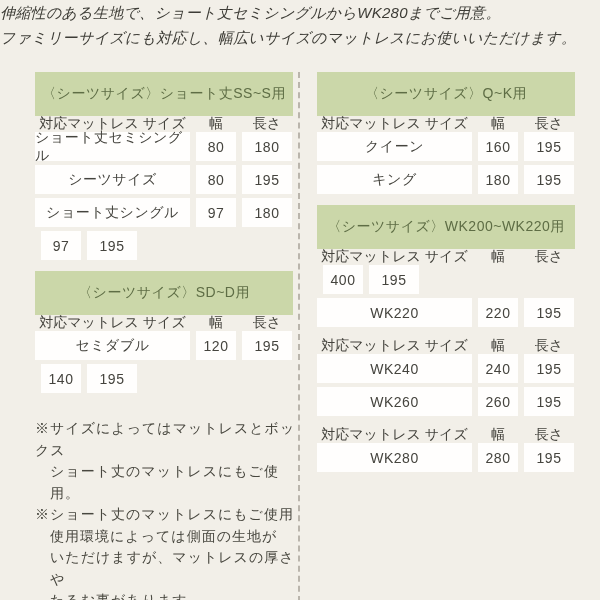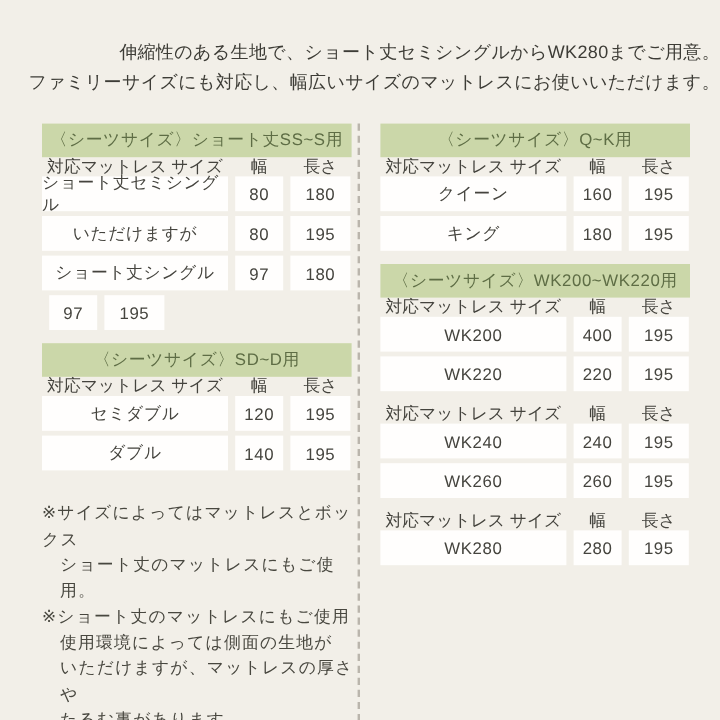--- a/index.html
+++ b/index.html
@@ -4,43 +4,43 @@
 <style>
   * { margin: 0; padding: 0; box-sizing: border-box; }
   html, body { width: 600px; height: 600px; }
   body {
     background: #f2efe8;
     font-family: "Liberation Sans", "DejaVu Sans", sans-serif;
     color: #403f39;
     overflow: hidden;
   }
   .intro {
-    padding-top: 31px;
-    text-align: right;
+    text-align: left;
     font-size: 15px;
     line-height: 25px;
     letter-spacing: 0.3px;
     color: #3d3c36;
+    font-style: italic;
   }
   .content {
     display: flex;
     margin-top: 22px;
     padding-left: 35px;
   }
   .col { width: 258px; flex: none; }
   .divider {
     flex: none;
     width: 0;
     border-left: 2px dashed #bab5ac;
     margin-left: 5px;
     margin-right: 17px;
   }
   .size-table { margin-bottom: 11px; }
   .table-title {
-    height: 28px;
+    height: 44px;
     background: #cbd7a9;
     color: #5e6d45;
     font-size: 14px;
     letter-spacing: 0.5px;
     display: flex;
     align-items: center;
     justify-content: center;
   }
   .table-head {
     height: 16px;
@@ -66,21 +66,21 @@
   .c-l    { width: 50px; }
   .notes {
     margin-top: 25px;
     width: 262px;
     font-size: 14px;
     line-height: 21.5px;
     letter-spacing: 1px;
     color: #48473f;
   }
   .note { margin: 0; }
-  .note-line { display: block; }
+  .note-line { display: block; font-family: Liberation Serif, serif; }
   .note-line.indent { padding-left: 15px; }
 </style>
 </head>
 <body>
 
 <div class="intro">
   <div>伸縮性のある生地で、ショート丈セミシングルからWK280までご用意。</div>
   <div>ファミリーサイズにも対応し、幅広いサイズのマットレスにお使いいただけます。</div>
 </div>
 
@@ -94,21 +94,21 @@
         <span class="th c-name">対応マットレス サイズ</span>
         <span class="th c-w">幅</span>
         <span class="th c-l">長さ</span>
       </div>
       <div class="t-row">
         <span class="cell c-name">ショート丈セミシングル</span>
         <span class="cell c-w">80</span>
         <span class="cell c-l">180</span>
       </div>
       <div class="t-row">
-        <span class="cell c-name">いただけますが</span>
+        <span class="cell c-name">シーツサイズ</span>
         <span class="cell c-w">80</span>
         <span class="cell c-l">195</span>
       </div>
       <div class="t-row">
         <span class="cell c-name">ショート丈シングル</span>
         <span class="cell c-w">97</span>
         <span class="cell c-l">180</span>
       </div>
       <div class="t-row">
         <span class="cell c-w">97</span>
@@ -122,21 +122,20 @@
         <span class="th c-name">対応マットレス サイズ</span>
         <span class="th c-w">幅</span>
         <span class="th c-l">長さ</span>
       </div>
       <div class="t-row">
         <span class="cell c-name">セミダブル</span>
         <span class="cell c-w">120</span>
         <span class="cell c-l">195</span>
       </div>
       <div class="t-row">
-        <span class="cell c-name">ダブル</span>
         <span class="cell c-w">140</span>
         <span class="cell c-l">195</span>
       </div>
     </section>
 
     <div class="notes">
       <p class="note">
         <span class="note-line">※サイズによってはマットレスとボックス</span>
         <span class="note-line indent">ショート丈のマットレスにもご使用。</span>
       </p>
@@ -173,21 +172,20 @@
     </section>
 
     <section class="size-table">
       <div class="table-title">〈シーツサイズ〉WK200~WK220用</div>
       <div class="table-head">
         <span class="th c-name">対応マットレス サイズ</span>
         <span class="th c-w">幅</span>
         <span class="th c-l">長さ</span>
       </div>
       <div class="t-row">
-        <span class="cell c-name">WK200</span>
         <span class="cell c-w">400</span>
         <span class="cell c-l">195</span>
       </div>
       <div class="t-row">
         <span class="cell c-name">WK220</span>
         <span class="cell c-w">220</span>
         <span class="cell c-l">195</span>
       </div>
     </section>
 

